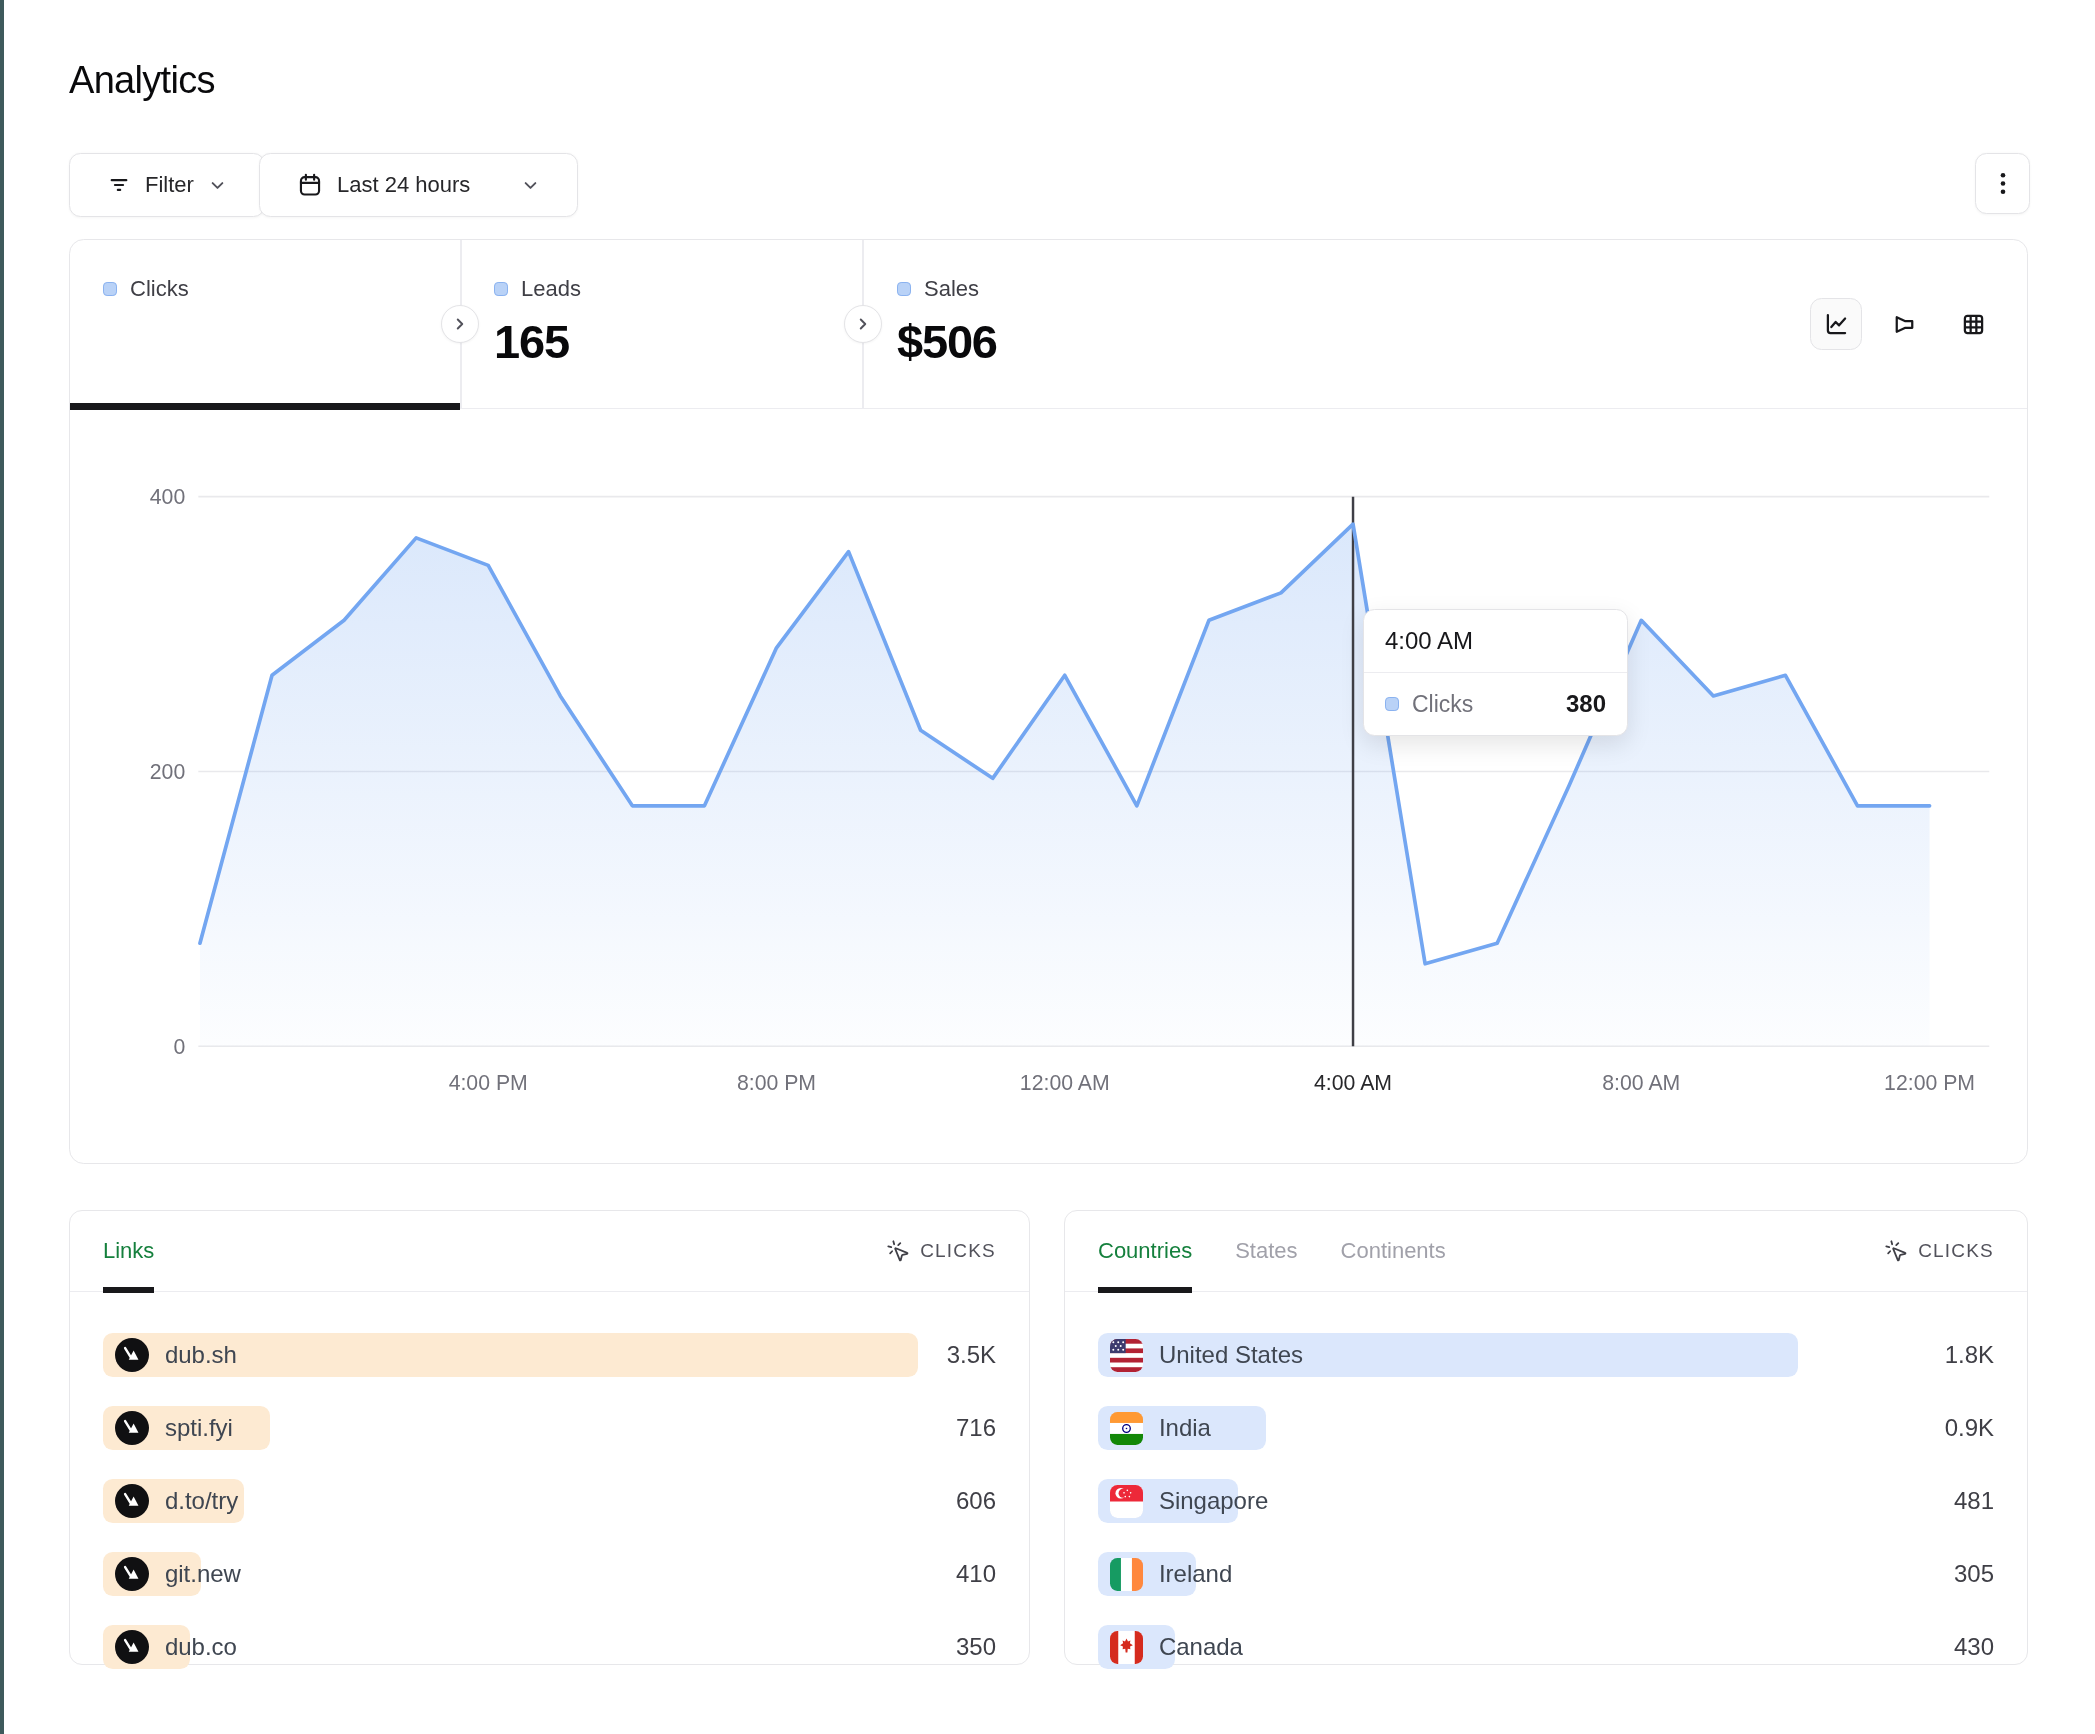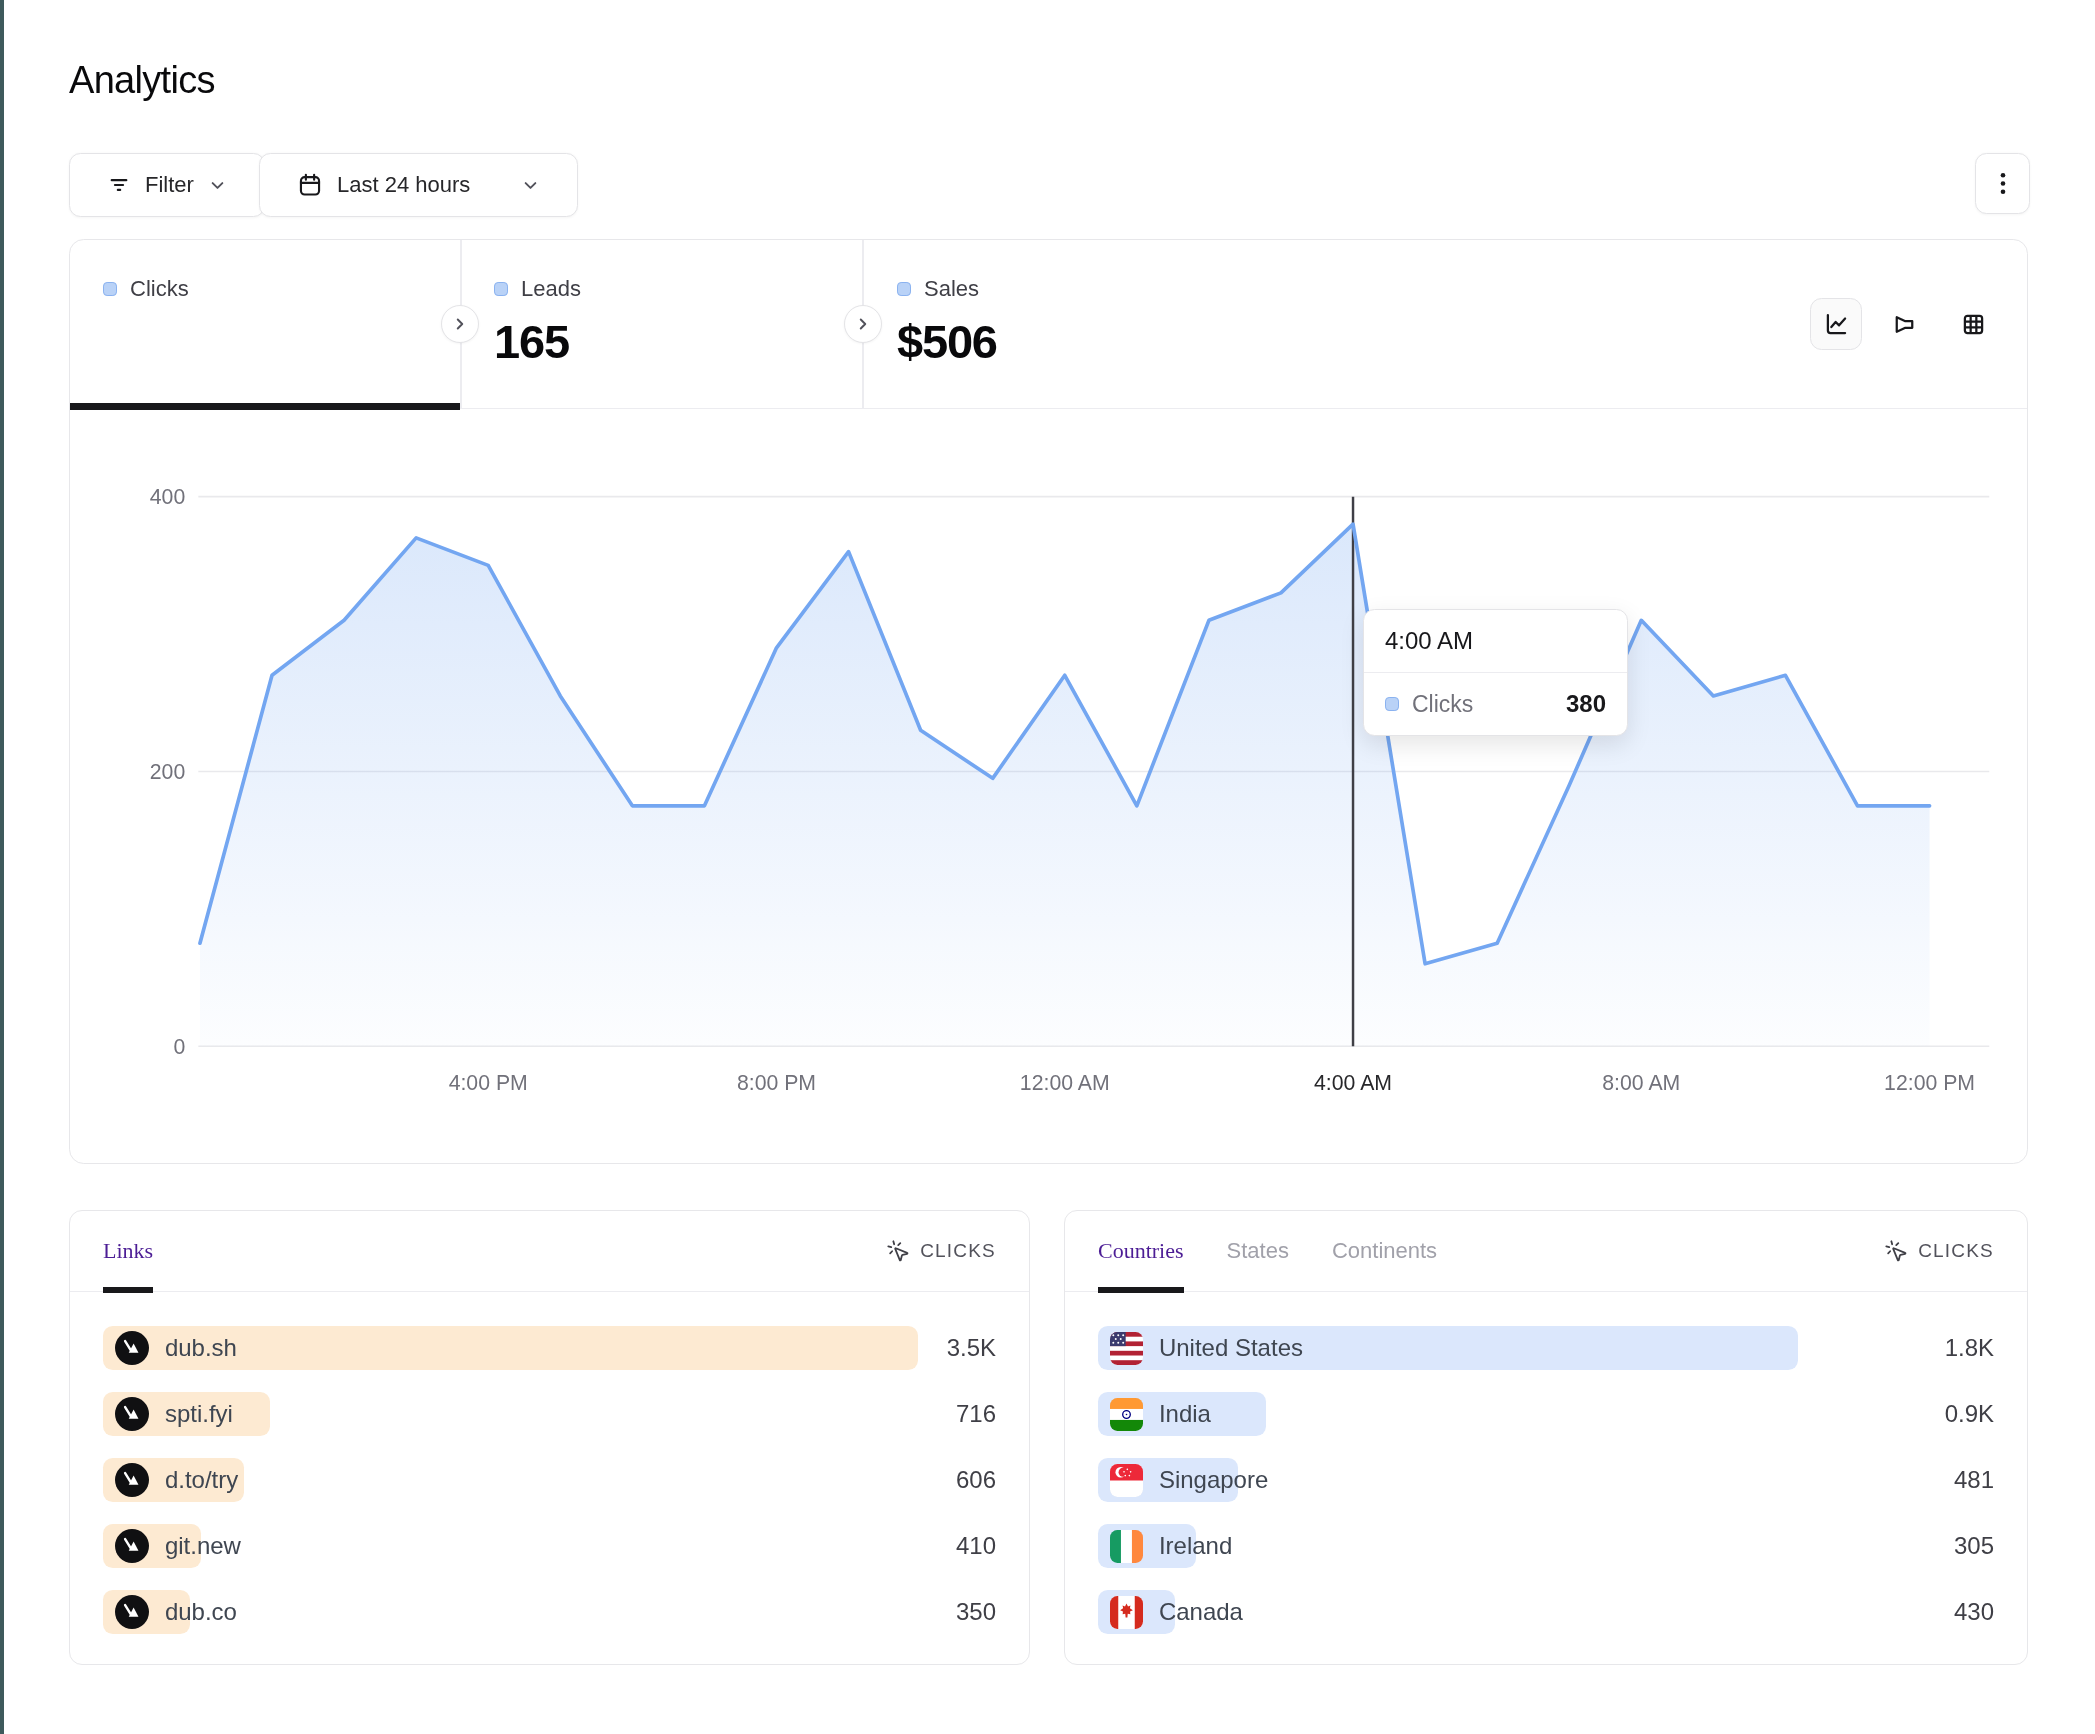--- a/index.html
+++ b/index.html
@@ -55,27 +55,27 @@
   .tt-value { font-size:24px; font-weight:700; color:#18181b; }
 
   .card { position:absolute; top:1210px; height:455px; border:1.6px solid #e7e7ea; border-radius:13px; background:#fff; }
   .links-card { left:69px; width:961px; }
   .countries-card { left:1064px; width:964px; }
   .card-head { position:relative; height:81px; border-bottom:1.6px solid #ececf0; display:flex;
                align-items:center; padding:0 33px; }
   .panel-tabs { display:flex; gap:43px; height:100%; }
   .panel-tab { position:relative; display:flex; align-items:center; height:100%; font-size:22px;
                color:#a1a1aa; cursor:pointer; }
-  .panel-tab.active { color:#4c1d95; font-weight:500;font-family:Liberation Serif, serif; }
+  .panel-tab.active { color:#15803d; font-weight:500; }
   .panel-tab.active::after { content:""; position:absolute; left:0; right:0; bottom:-1.6px; height:5.7px; background:#18181b; }
   .metric { margin-left:auto; display:flex; align-items:center; gap:9.8px; cursor:pointer; }
   .metric span.mlabel { font-size:19px; letter-spacing:1.2px; font-weight:500; color:#52525b; }
 
   .rows { padding:34px 33px 0; display:flex; flex-direction:column; gap:22px; }
-  .row { display:flex; align-items:center; height:44px; cursor:pointer; }
+  .row { display:flex; align-items:center; height:44px; cursor:pointer;margin-top:7px; }
   .track { flex:1; position:relative; height:44px; }
   .bar { position:absolute; left:0; top:0; bottom:0; border-radius:9.8px; }
   .bar-content { position:absolute; left:11.5px; top:0; bottom:0; display:flex; align-items:center; gap:16.4px; }
   .row-label { font-size:24px; color:#3f4651; }
   .row-value { text-align:right; font-size:24px; color:#3f3f46; }
   .links-card .row-value { width:78px; }
   .countries-card .row-value { width:196px;padding-left:40px; }
   .flag { width:33px; height:33px; border-radius:7.4px; overflow:hidden; display:inline-flex;
           box-shadow:inset 0 0 0 0.8px rgba(0,0,0,.06); }
 </style>

